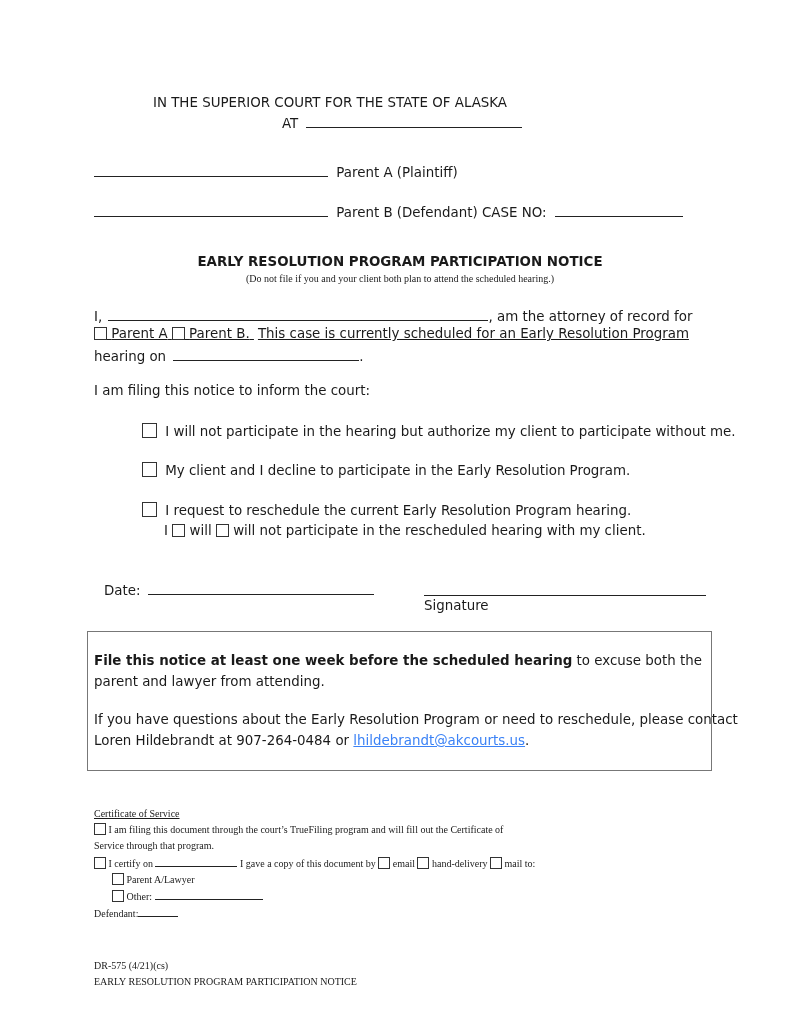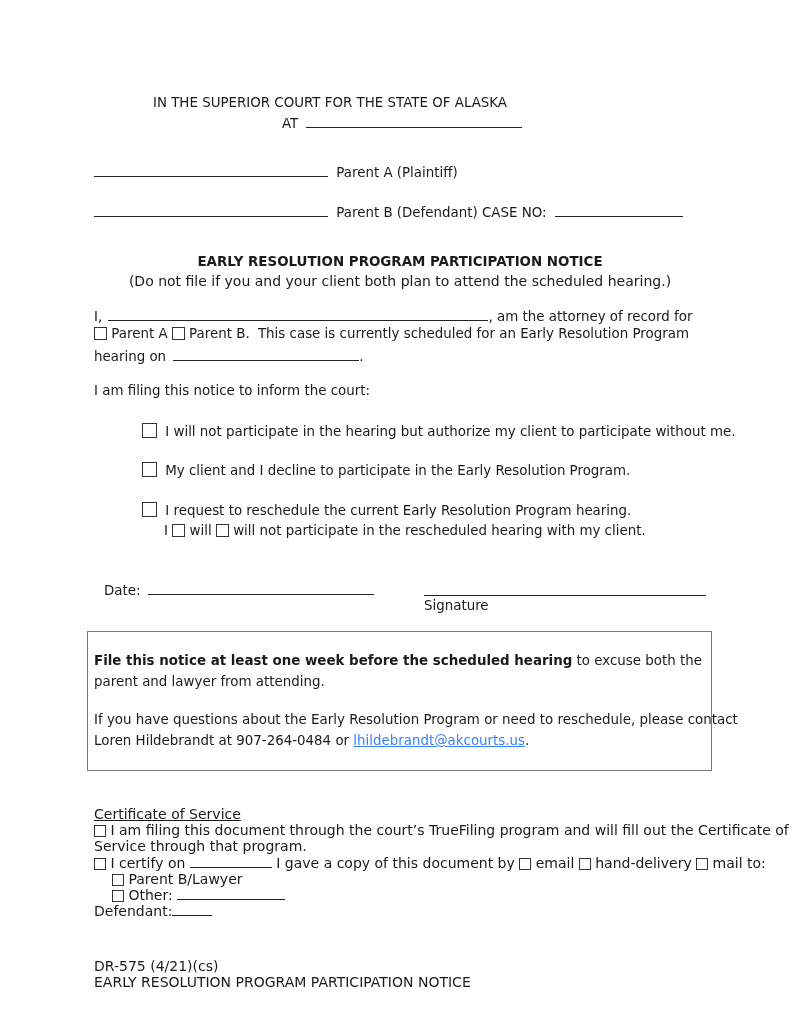--- a/index.html
+++ b/index.html
@@ -7,21 +7,21 @@
          font-family: "DejaVu Sans", sans-serif; color: #1a1a1a; font-size: 13.4px; }
   .abs { position: absolute; white-space: nowrap; }
   .cb { display: inline-block; width: 13px; height: 13px; border: 1px solid #333;
         vertical-align: -2px; background: #fff; box-sizing: border-box; }
   .cb-sm { width: 12px; height: 12px; }
   .ul-blank { display: inline-block; border-bottom: 1px solid #222; }
   .bold { font-weight: bold; }
   .notice-box { position: absolute; left: 87px; top: 631px; width: 625px; height: 140px;
                 border: 1px solid #777; box-sizing: border-box; }
   a.email { color: #3b82f6; text-decoration: underline; }
-  .small { font-size: 14px; }
+  .small { font-size: 10px; font-family: Liberation Serif, serif; }
 </style>
 </head>
 <body>
 
 <div class="abs" style="left:0; width:660px; top:95px; text-align:center;">
   <span>IN THE SUPERIOR COURT FOR THE STATE OF ALASKA</span>
 </div>
 <div class="abs" style="left:282px; top:115px;">
   <span>AT</span>
   <span class="ul-blank" style="width:216px; height:12px; margin-left:3px;"></span>
@@ -38,21 +38,21 @@
   <span class="ul-blank" style="width:128px; height:14px; margin-left:4px;"></span>
 </div>
 
 <div class="abs bold" style="left:0; width:800px; top:254px; text-align:center;">EARLY RESOLUTION PROGRAM PARTICIPATION NOTICE</div>
 <div class="abs small" style="left:0; width:800px; top:273px; text-align:center;">(Do not file if you and your client both plan to attend the scheduled hearing.)</div>
 
 <div class="abs" style="left:94px; top:306px;">
   <span>I,</span>
   <span class="ul-blank" style="width:380px; height:14px; margin-left:2px;"></span><span>, am the attorney of record for</span>
 </div>
-<div class="abs" style="left:94px; top:326px;">
+<div class="abs" style="left:94px; top:326px;text-decoration:underline;">
   <span class="cb"></span>
   <span>Parent A</span>
   <span class="cb"></span>
   <span>Parent B.</span>
   <span style="margin-left:4px;">This case is currently scheduled for an Early Resolution Program</span>
 </div>
 <div class="abs" style="left:94px; top:346px;">
   <span>hearing on</span>
   <span class="ul-blank" style="width:186px; height:14px; margin-left:3px;"></span><span>.</span>
 </div>
@@ -110,21 +110,21 @@
     <span>I gave a copy of this document by</span>
     <span class="cb cb-sm"></span>
     <span>email</span>
     <span class="cb cb-sm"></span>
     <span>hand-delivery</span>
     <span class="cb cb-sm"></span>
     <span>mail to:</span>
   </div>
   <div style="padding-left:18px;">
     <span class="cb cb-sm"></span>
-    <span>Parent B/Lawyer</span>
+    <span>Parent A/Lawyer</span>
   </div>
   <div style="padding-left:18px;">
     <span class="cb cb-sm"></span>
     <span>Other:</span>
     <span class="ul-blank" style="width:108px; height:11px;"></span>
   </div>
   <div>
     <span>Defendant:</span><span class="ul-blank" style="width:40px; height:11px;"></span>
   </div>
 </div>

